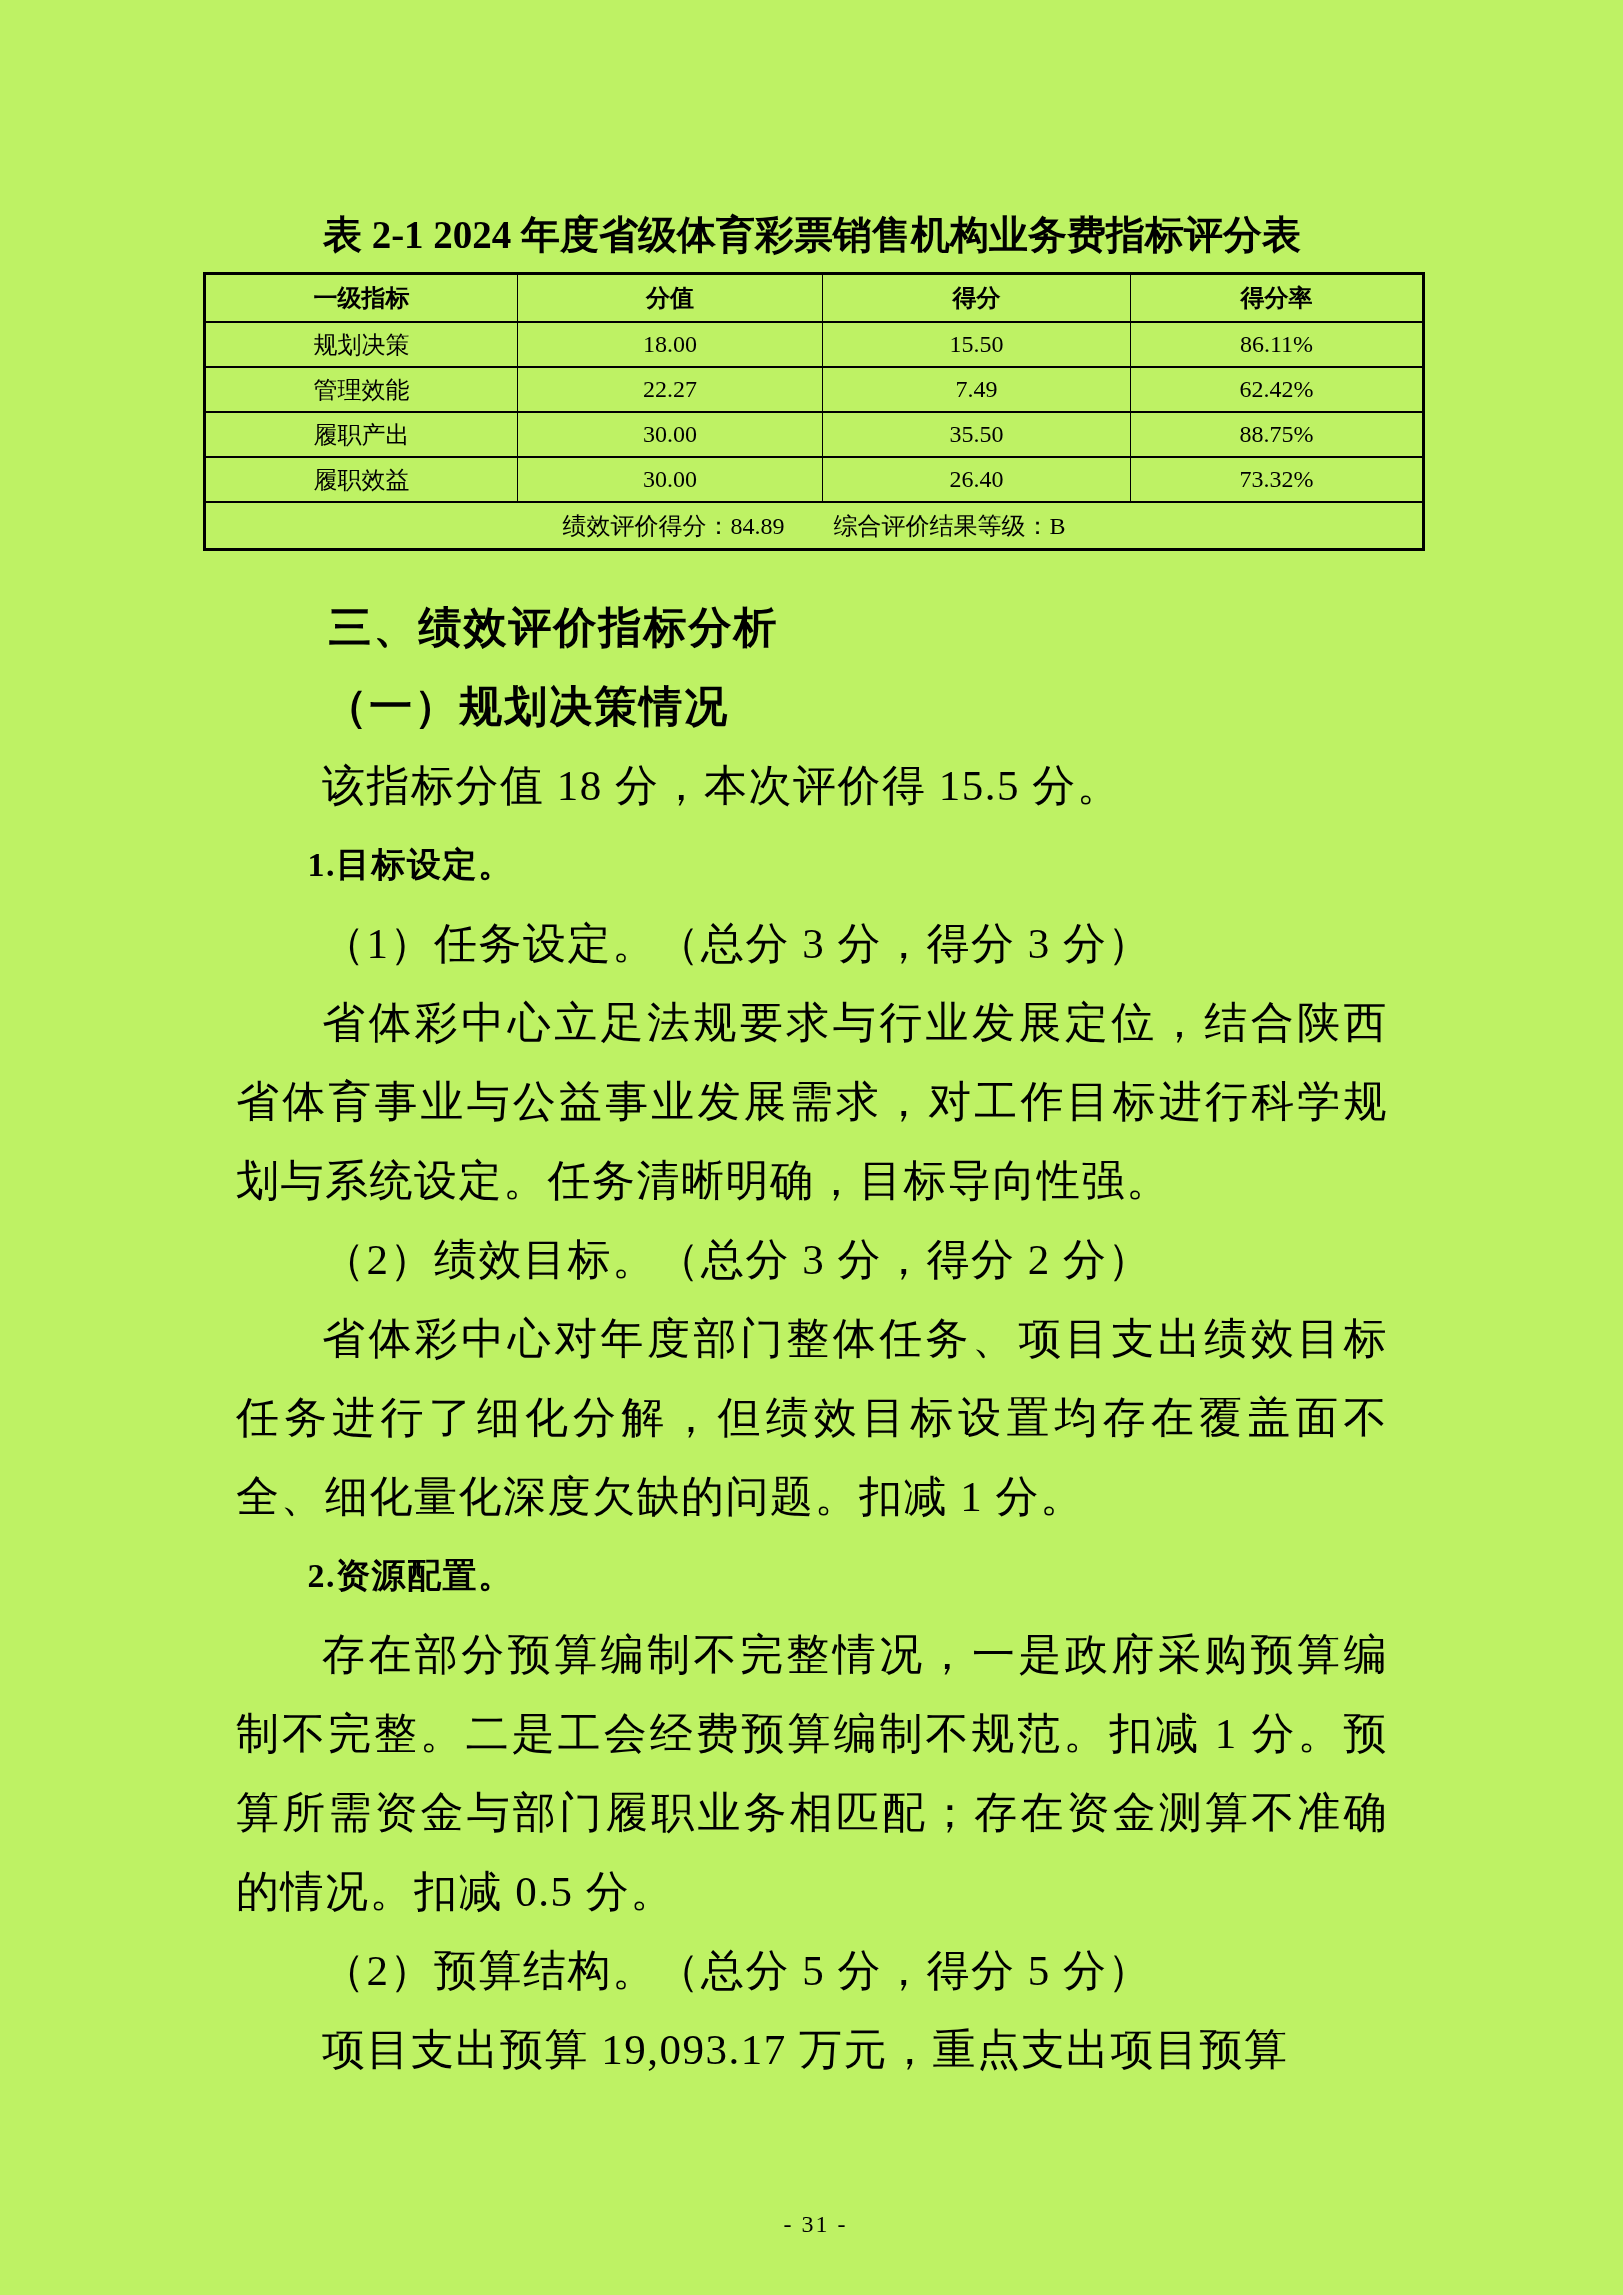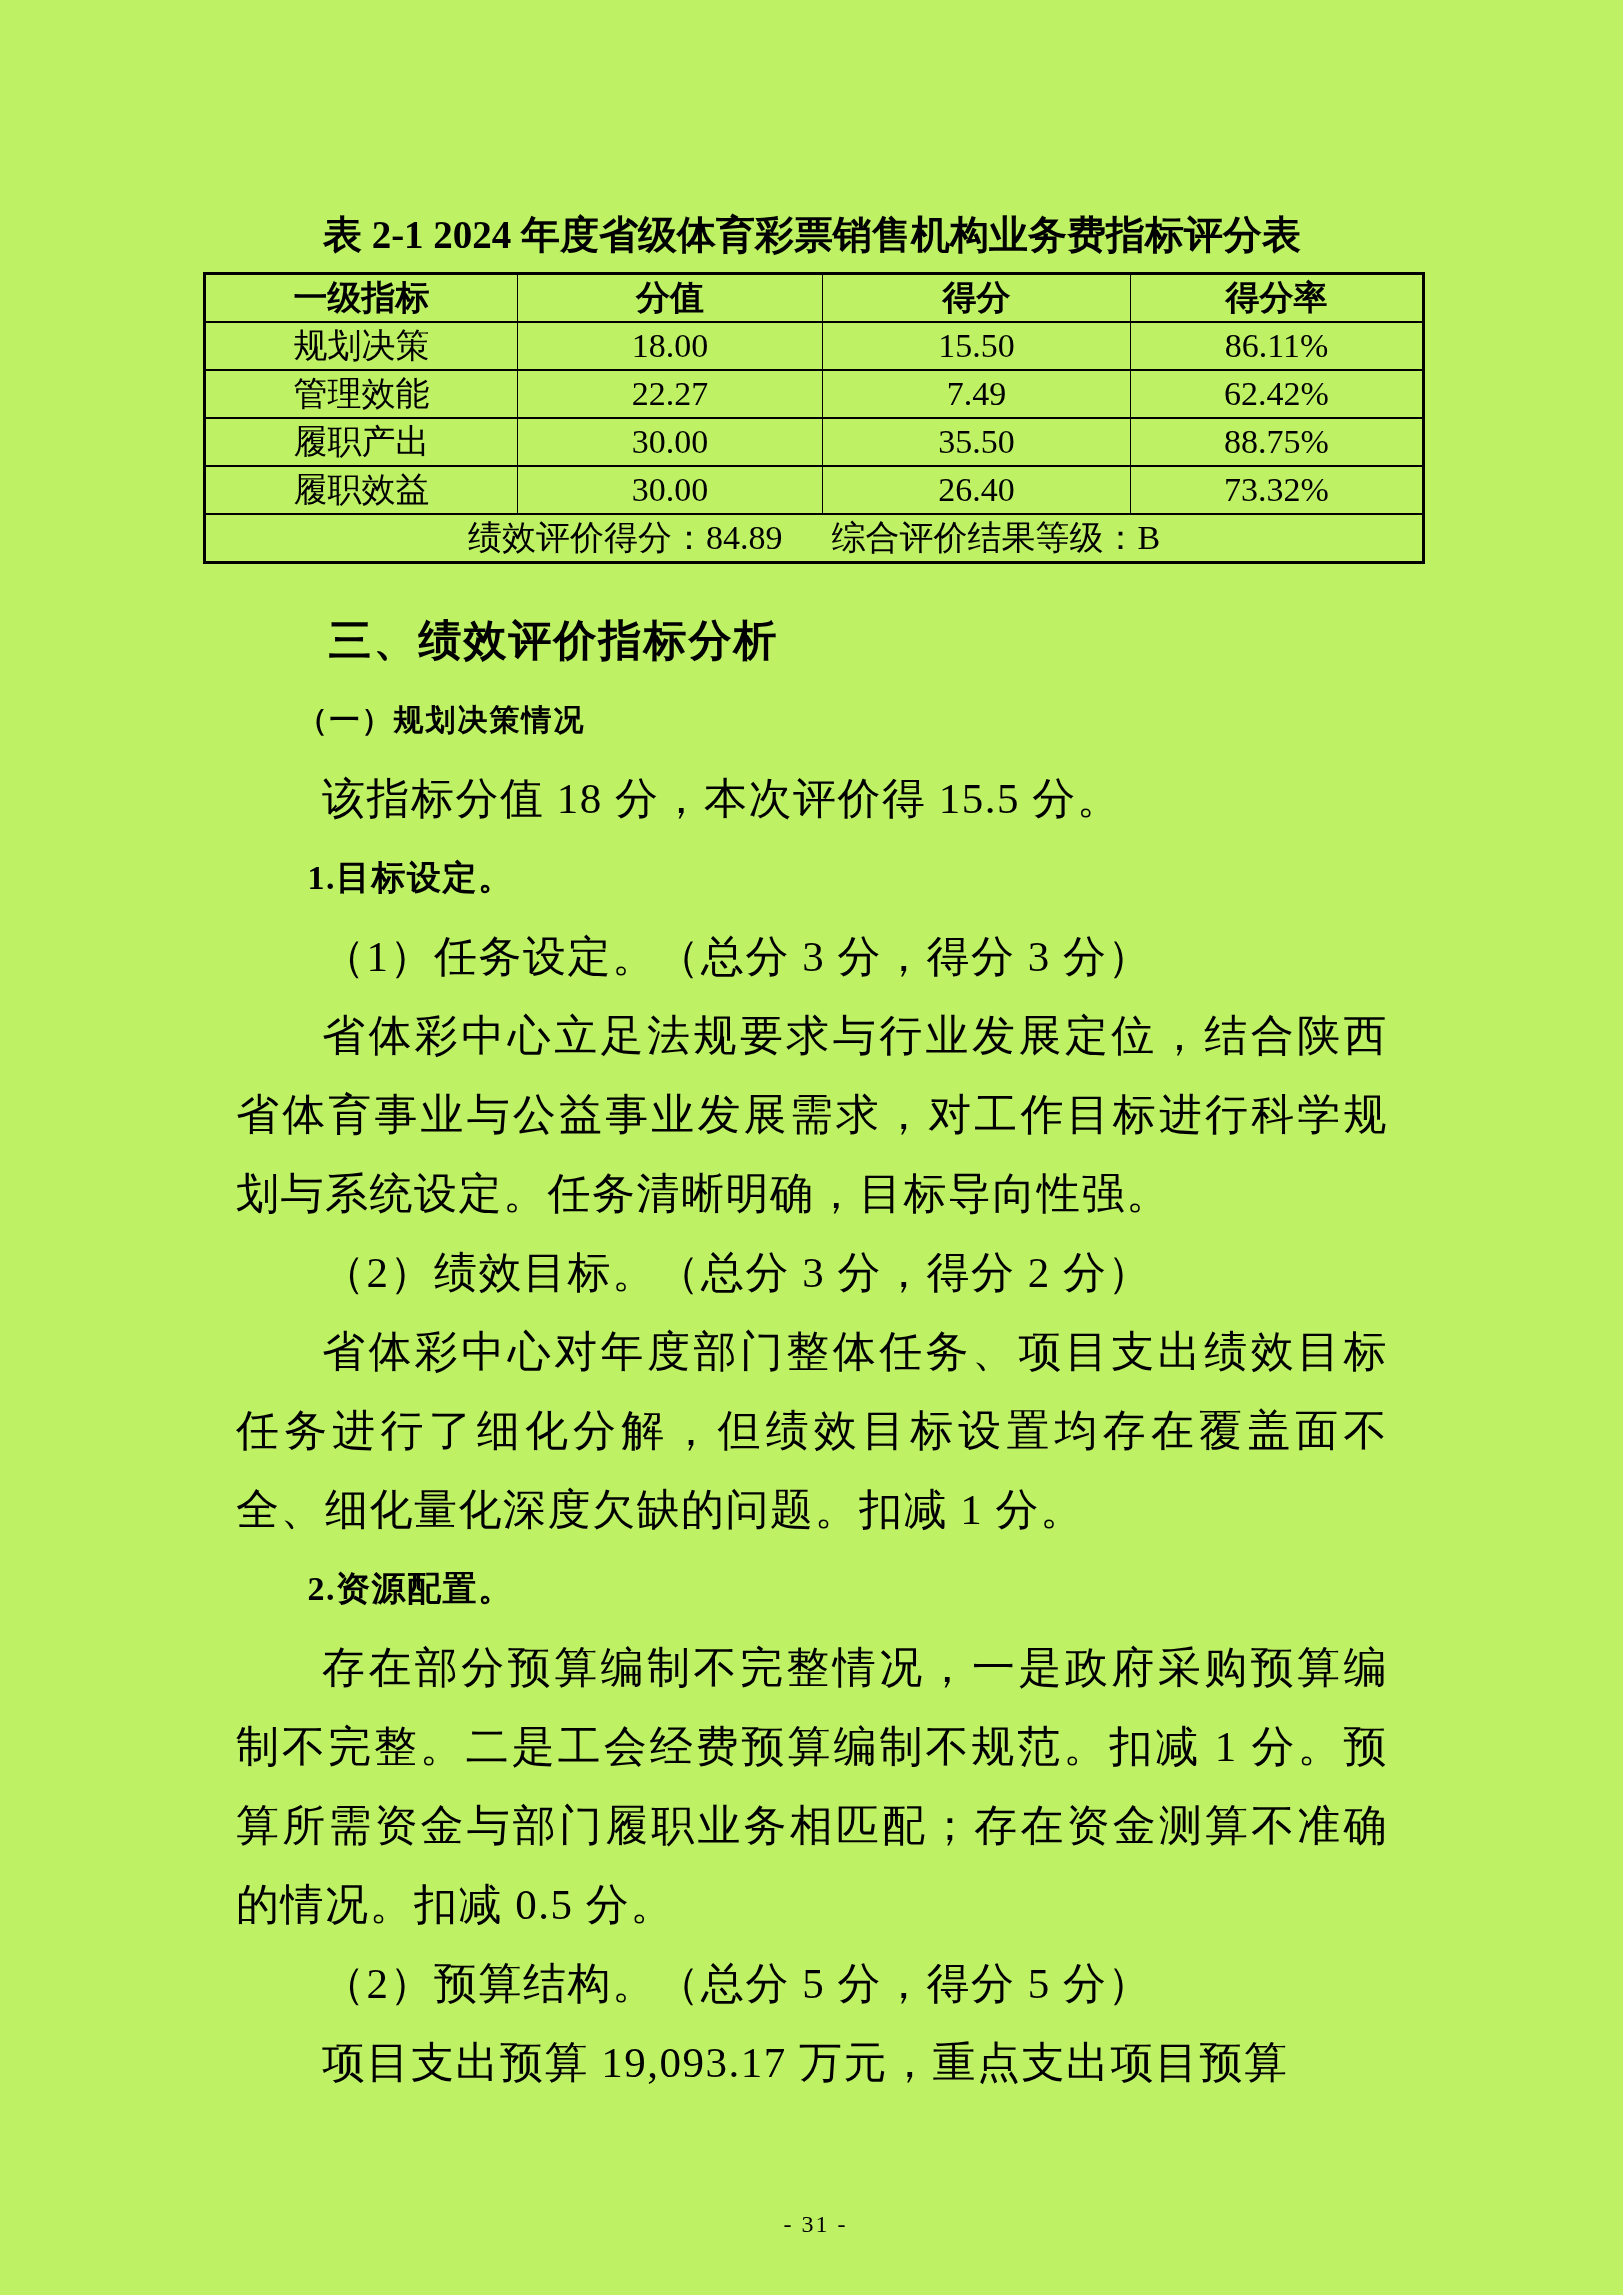--- a/index.html
+++ b/index.html
@@ -35,41 +35,41 @@
     border: 3.1px solid #000;
   }
   table.score-table th,
   table.score-table td {
     border-left: 1.5px solid #000;
     border-right: 1.5px solid #000;
     border-top: 2.6px solid #000;
     border-bottom: 2.6px solid #000;
     text-align: center;
     vertical-align: middle;
-    font-size: 34px;
+    font-size: 24px;
     padding: 0;
     overflow: hidden;
   }
   table.score-table th { font-weight: bold; height: 46px; }
   table.score-table td { font-weight: normal; height: 43px; }
   tr.footer-row td { font-weight: normal; height: 45px; }
   .footer-gap { display: inline-block; width: 49px; }
   
   .h-black {
     font-family: "Liberation Sans", "DejaVu Sans", sans-serif;
     font-weight: bold;
     font-size: 43px;
     line-height: 79px;
     text-indent: 2.15em;
     letter-spacing: 2px;
     margin: 37px 0 0 0;
   }
   .h-sub {
     font-weight: bold;
-    font-size: 30px;
+    font-size: 43px;
     line-height: 79px;
     text-indent: 2.05em;
     letter-spacing: 2px;
     margin: 0;
   }
   .h-item {
     font-weight: bold;
     font-size: 34px;
     line-height: 79px;
     text-indent: 2.1em;

